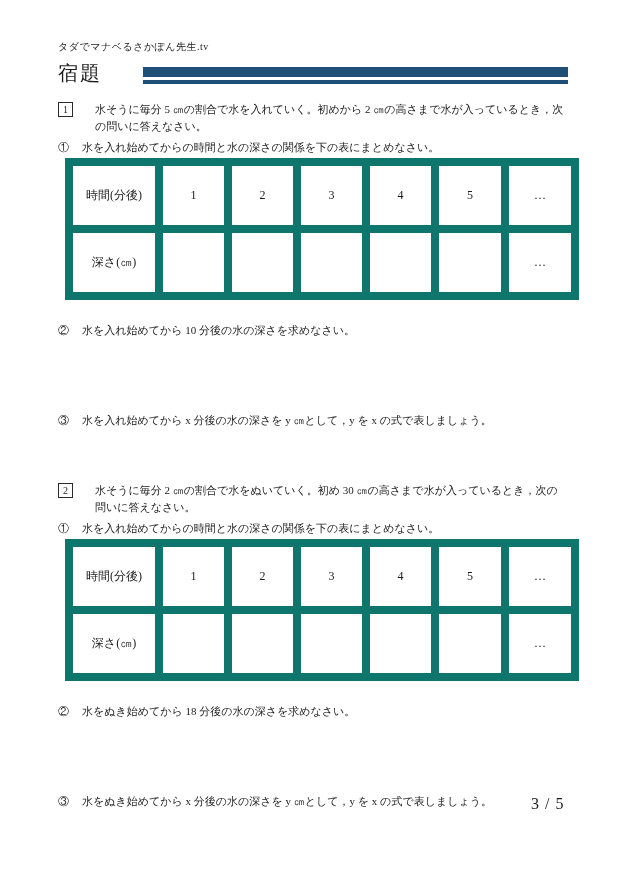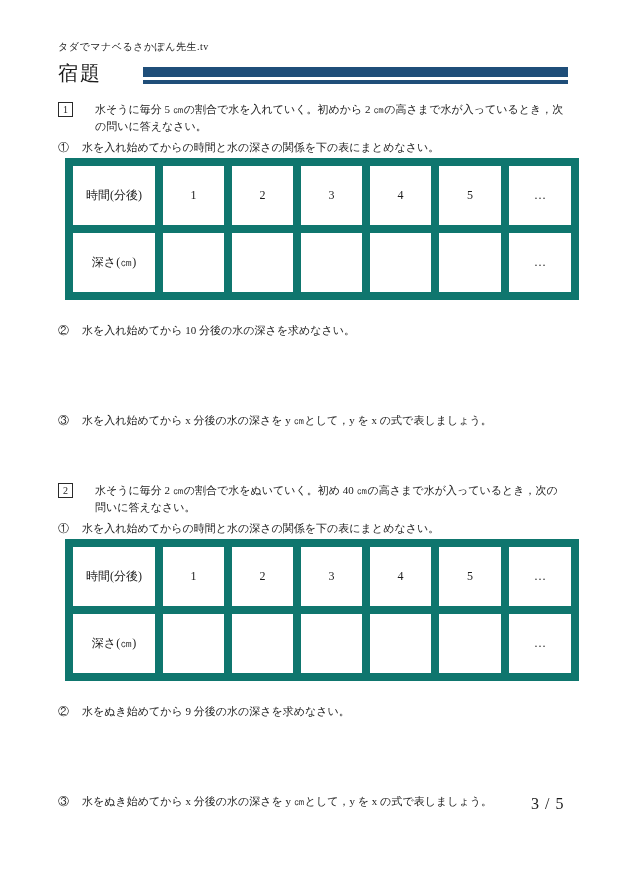--- a/index.html
+++ b/index.html
@@ -128,21 +128,21 @@
 
     <div class="q-line q3-line">
       <span class="q-marker">③</span>
       <span class="q-text">水を入れ始めてから x 分後の水の深さを y ㎝として，y を x の式で表しましょう。</span>
     </div>
   </div>
 
   <div class="problem problem-2">
     <div class="problem-head">
       <span class="box-number">2</span>
-      <span class="statement">水そうに毎分 2 ㎝の割合で水をぬいていく。初め 40 ㎝の高さまで水が入っているとき，次の問いに答えなさい。</span>
+      <span class="statement">水そうに毎分 2 ㎝の割合で水をぬいていく。初め 30 ㎝の高さまで水が入っているとき，次の問いに答えなさい。</span>
     </div>
 
     <div class="q-line q1-line">
       <span class="q-marker">①</span>
       <span class="q-text">水を入れ始めてからの時間と水の深さの関係を下の表にまとめなさい。</span>
     </div>
 
     <div class="table-wrap">
       <table class="data-table">
         <colgroup>
@@ -172,21 +172,21 @@
           <td></td>
           <td></td>
           <td>…</td>
         </tr>
       </tbody>
         </table>
     </div>
 
     <div class="q-line q2-line">
       <span class="q-marker">②</span>
-      <span class="q-text">水をぬき始めてから 9 分後の水の深さを求めなさい。</span>
+      <span class="q-text">水をぬき始めてから 18 分後の水の深さを求めなさい。</span>
     </div>
 
     <div class="q-line q3-line">
       <span class="q-marker">③</span>
       <span class="q-text">水をぬき始めてから x 分後の水の深さを y ㎝として，y を x の式で表しましょう。</span>
     </div>
   </div>
 
   <div class="page-number">3 / 5</div>
 

